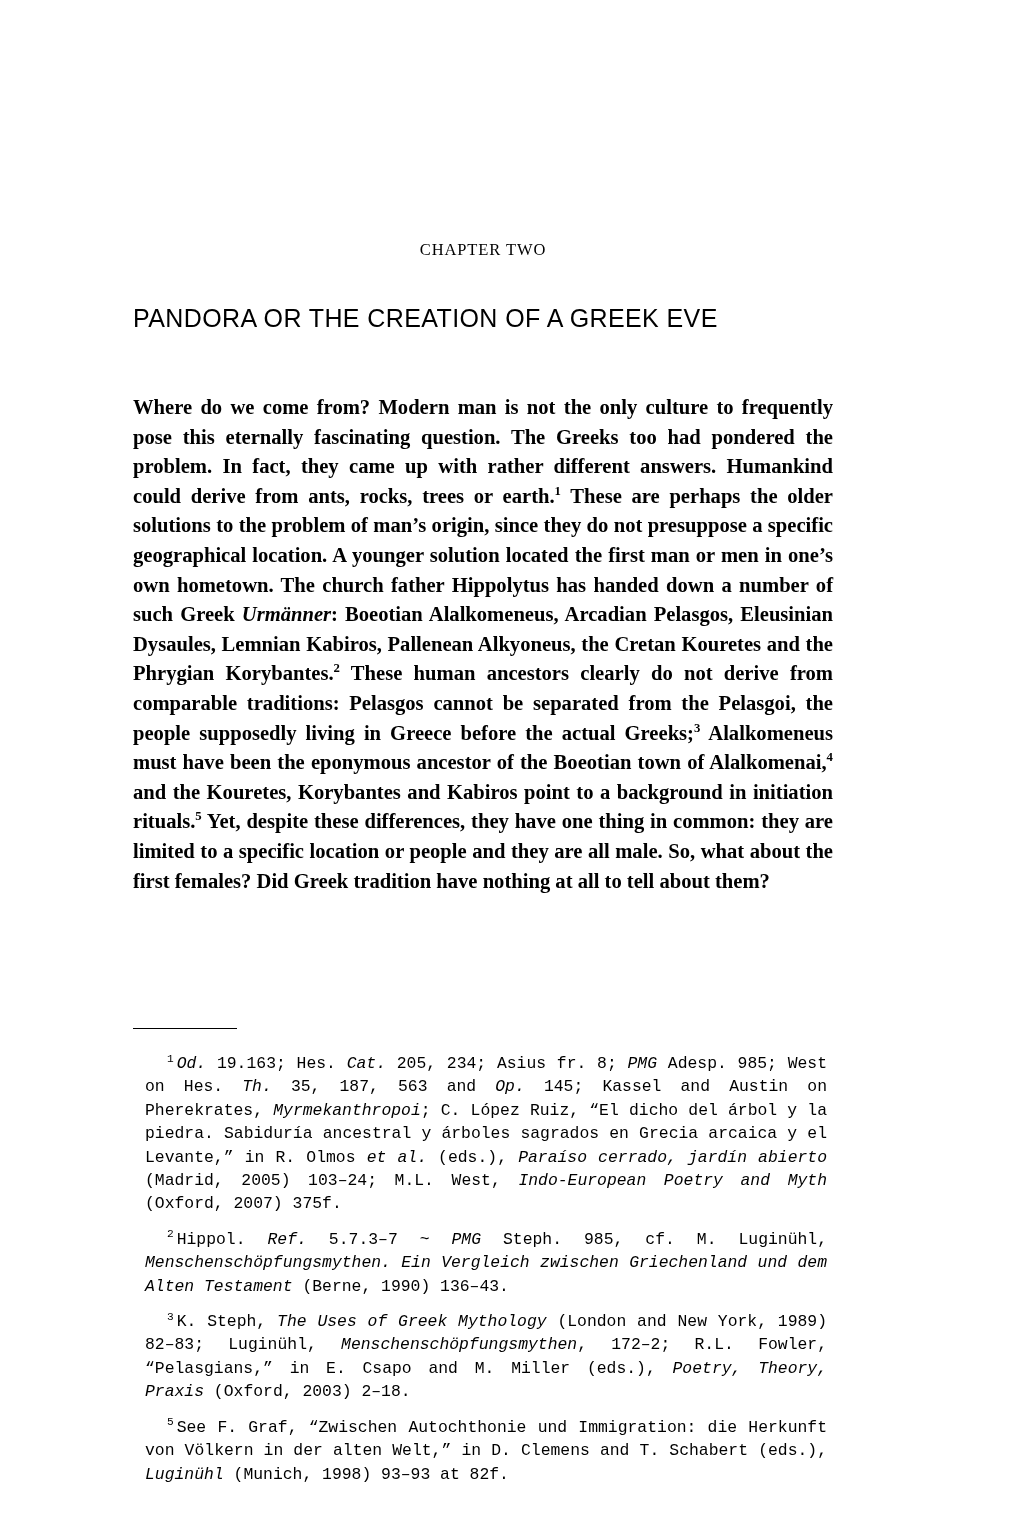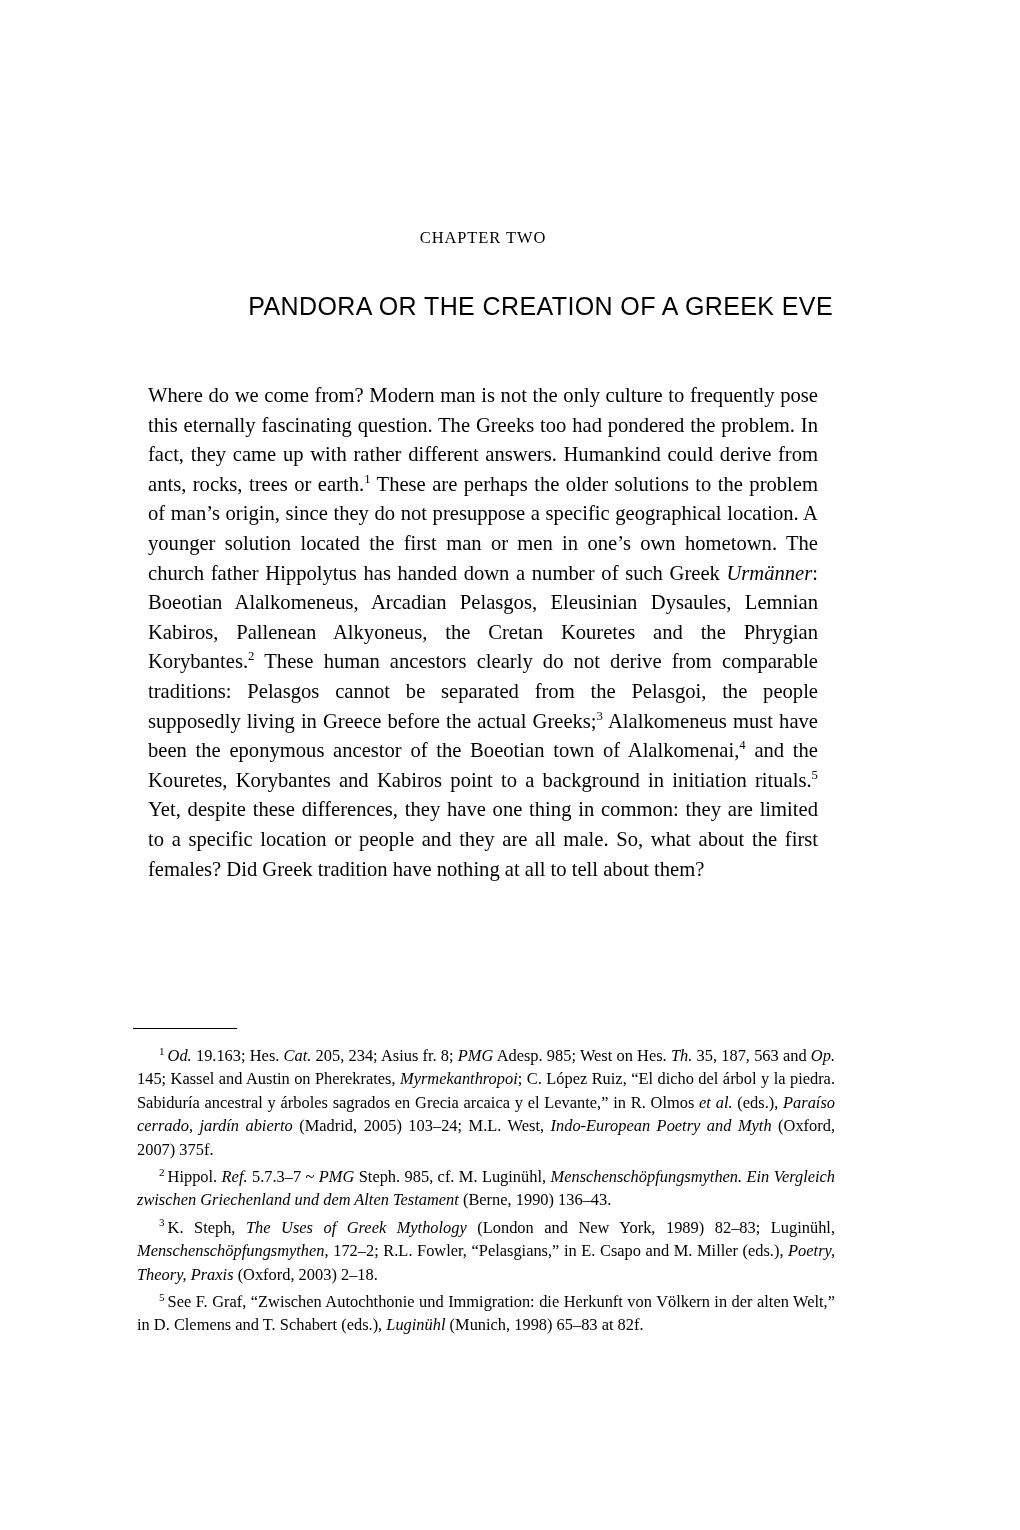--- a/index.html
+++ b/index.html
@@ -17,45 +17,46 @@
   }
   .page {
     position: absolute;
     left: 0; top: 0;
     width: 1020px;
     height: 1530px;
   }
   .content {
     position: absolute;
     left: 133px;
-    top: 228px;
+    top: 240px;
     width: 700px;
   }
   .chapter-label {
     text-align: center;
     font-size: 16.5px;
     letter-spacing: 0.9px;
     font-family: "Liberation Serif", serif;
     margin: 0 0 44px 0;
   }
   .chapter-title {
-    text-align: right;
+    text-align: left;
     font-size: 25px;
     letter-spacing: 0.4px;
     font-family: "Liberation Sans", sans-serif;
     font-weight: normal;
     margin: 0 0 60px 0;
   }
   .body-text p {
-    margin: 15px;
+    margin: 0;
     font-size: 20.6px;
     line-height: 29.6px;
     text-align: justify;
     text-justify: inter-word;
     hyphens: none;
+    font-weight: bold;
   }
   .body-text p.indent {
     text-indent: 20px;
   }
   .italic { font-style: italic; }
   sup {
     font-size: 0.62em;
     vertical-align: super;
     line-height: 0;
   }
@@ -70,22 +71,23 @@
   .footnotes {
     position: absolute;
     left: 133px;
     top: 1040px;
     width: 706px;
     font-size: 16.4px;
     line-height: 23.4px;
     text-align: justify;
   }
   .footnotes .fn {
-    margin: 4px;
+    margin: 12px;
     text-indent: 22px;
+    font-family: Liberation Mono, monospace;
   }
   .footnotes .fn sup {
     font-size: 0.68em;
     padding-right: 3px;
   }
 </style>
 </head>
 <body>
 
 <div class="page">
@@ -101,16 +103,16 @@
     </div>
 
   </div>
 
   <div class="footnote-rule"></div>
 
   <div class="footnotes">
       <p class="fn"><sup>1</sup><span class="italic">Od.</span><span> 19.163; Hes. </span><span class="italic">Cat.</span><span> 205, 234; Asius fr. 8; </span><span class="italic">PMG</span><span> Adesp. 985; West on Hes. </span><span class="italic">Th.</span><span> 35, 187, 563 and </span><span class="italic">Op.</span><span> 145; Kassel and Austin on Pherekrates, </span><span class="italic">Myrmekanthropoi</span><span>; C. López Ruiz, “El dicho del árbol y la piedra. Sabiduría ancestral y árboles sagrados en Grecia arcaica y el Levante,” in R. Olmos </span><span class="italic">et al.</span><span> (eds.), </span><span class="italic">Paraíso cerrado, jardín abierto</span><span> (Madrid, 2005) 103–24; M.L. West, </span><span class="italic">Indo-European Poetry and Myth</span><span> (Oxford, 2007) 375f.</span></p>
       <p class="fn"><sup>2</sup><span>Hippol. </span><span class="italic">Ref.</span><span> 5.7.3–7 ~ </span><span class="italic">PMG</span><span> Steph. 985, cf. M. Luginühl, </span><span class="italic">Menschenschöpfungsmythen. Ein Vergleich zwischen Griechenland und dem Alten Testament</span><span> (Berne, 1990) 136–43.</span></p>
       <p class="fn"><sup>3</sup><span>K. Steph, </span><span class="italic">The Uses of Greek Mythology</span><span> (London and New York, 1989) 82–83; Luginühl, </span><span class="italic">Menschenschöpfungsmythen</span><span>, 172–2; R.L. Fowler, “Pelasgians,” in E. Csapo and M. Miller (eds.), </span><span class="italic">Poetry, Theory, Praxis</span><span> (Oxford, 2003) 2–18.</span></p>
-      <p class="fn"><sup>5</sup><span>See F. Graf, “Zwischen Autochthonie und Immigration: die Herkunft von Völkern in der alten Welt,” in D. Clemens and T. Schabert (eds.), </span><span class="italic">Luginühl</span><span> (Munich, 1998) 65–83 at 82f.</span></p>
+      <p class="fn"><sup>5</sup><span>See F. Graf, “Zwischen Autochthonie und Immigration: die Herkunft von Völkern in der alten Welt,” in D. Clemens and T. Schabert (eds.), </span><span class="italic">Luginühl</span><span> (Munich, 1998) 93–93 at 82f.</span></p>
     </div>
 
 </div>
 
 </body></html>

